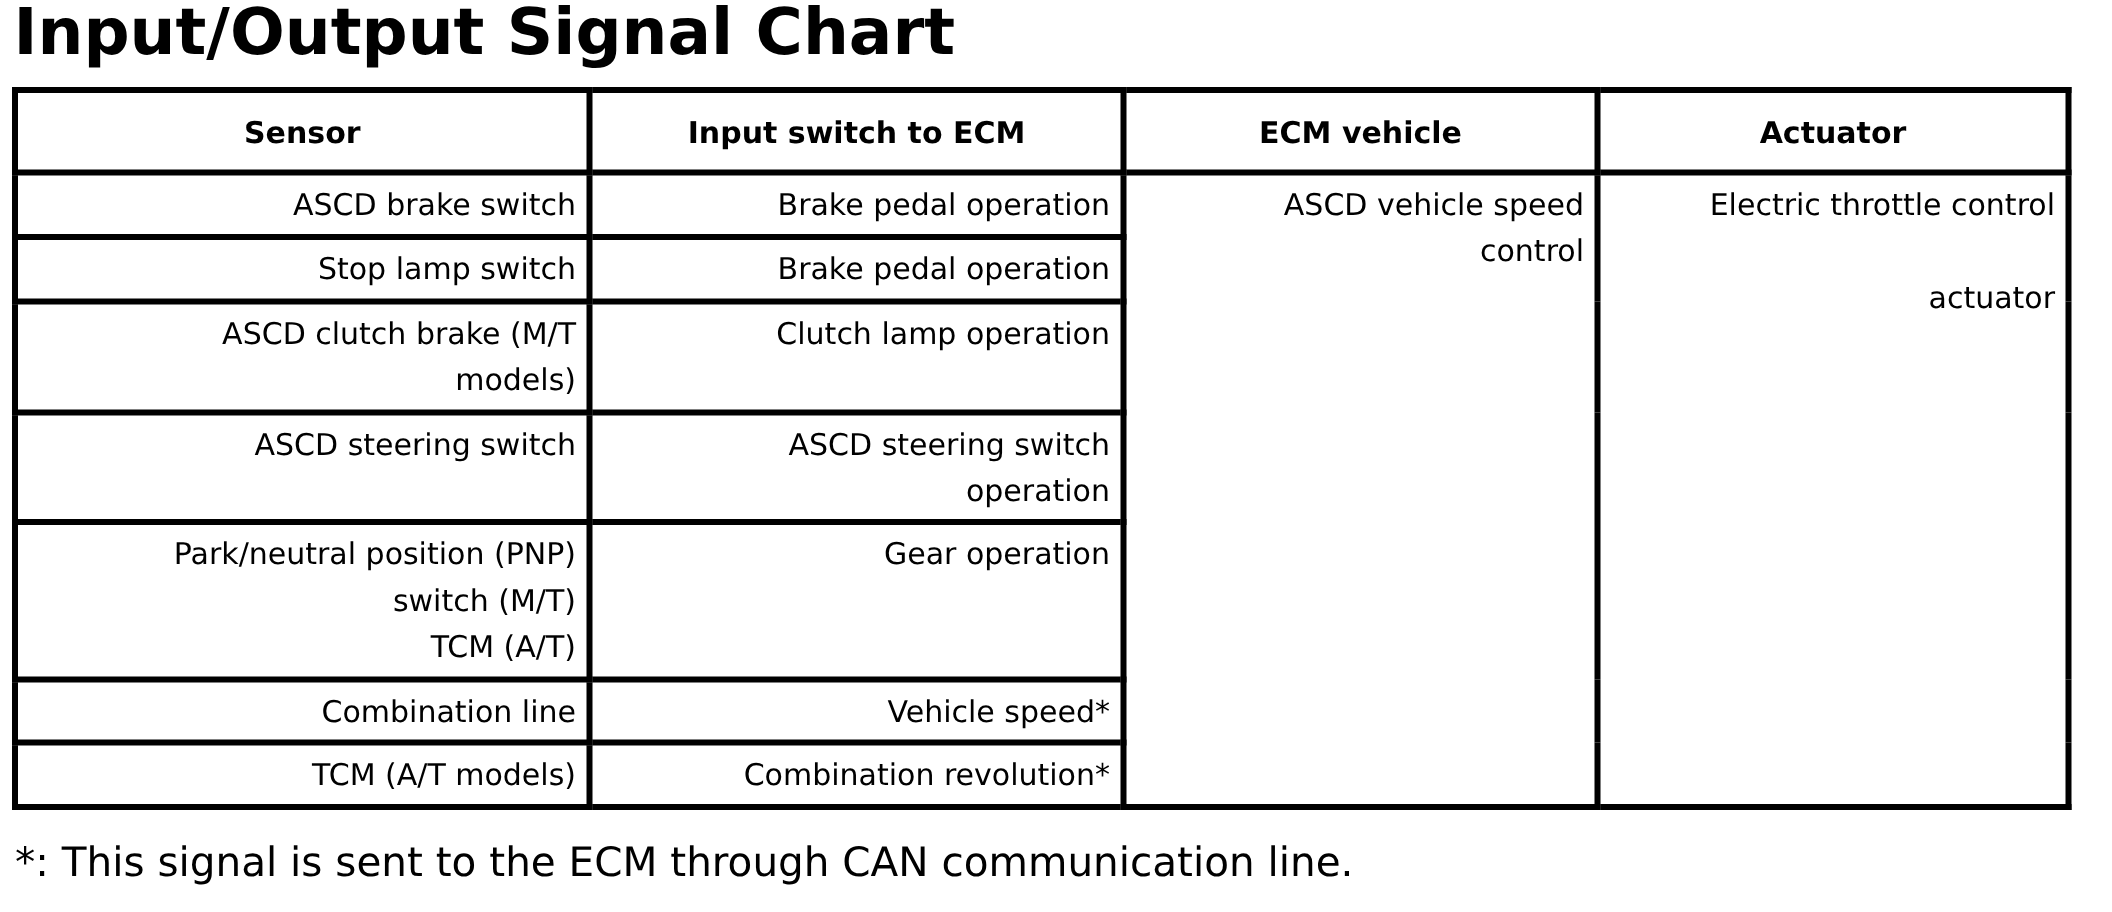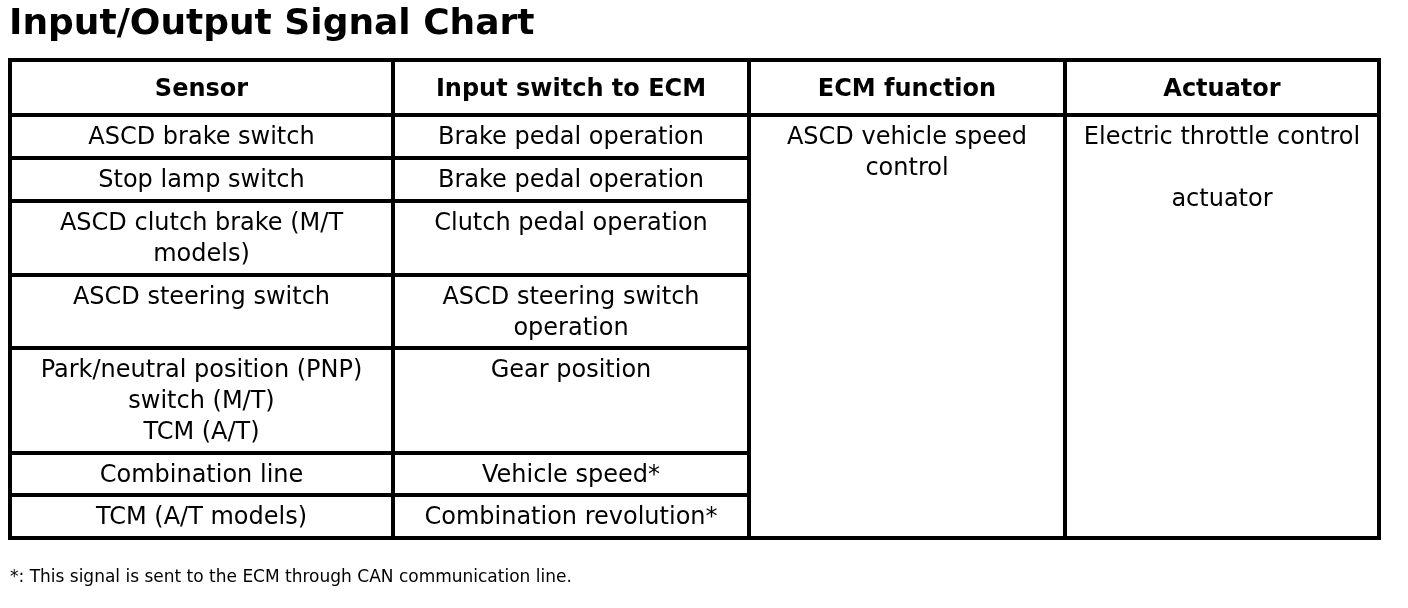--- a/index.html
+++ b/index.html
@@ -11,54 +11,54 @@
     width: 1408px;
     height: 608px;
     position: relative;
     font-family: "DejaVu Sans", sans-serif;
     color: #000000;
   }
   .page-title {
     position: absolute;
     left: 9px;
     top: 0px;
-    font-size: 36px;
+    font-size: 43px;
     line-height: 44px;
     font-weight: bold;
     letter-spacing: 0px;
     white-space: nowrap;
   }
   table.signal-table {
     position: absolute;
     left: 8px;
     top: 58px;
     width: 1369px;
     border-collapse: collapse;
     table-layout: fixed;
   }
   table.signal-table col.c1 { width: 383px; }
   table.signal-table col.c2 { width: 356px; }
   table.signal-table col.c3 { width: 316px; }
   table.signal-table col.c4 { width: 314px; }
   table.signal-table th,
   table.signal-table td {
     border: 4px solid #000000;
-    font-size: 24px;
+    font-size: 20px;
     overflow: hidden;
   }
   table.signal-table th {
     font-weight: bold;
     text-align: center;
     vertical-align: middle;
     padding: 2px 4px;
     height: 47px;
     line-height: 28px;
   }
   table.signal-table td {
-    text-align: center;
+    text-align: right;
     vertical-align: top;
     padding: 4px 7px 2px 7px;
     line-height: 31px;
     white-space: pre-line;
   }
   
   tbody tr:nth-child(1) { height: 43px; }
   tbody tr:nth-child(2) { height: 43px; }
   tbody tr:nth-child(3) { height: 74px; }
   tbody tr:nth-child(4) { height: 73px; }
@@ -66,74 +66,74 @@
   tbody tr:nth-child(6) { height: 42px; }
   tbody tr:nth-child(7) { height: 43px; margin-top: 13px; }
   td.merged-cell {
     vertical-align: top;
     padding-top: 5px;
   }
   .footnote {
     position: absolute;
     left: 10px;
     top: 558px;
-    font-size: 17px;
+    font-size: 27px;
     line-height: 36px;
     white-space: nowrap;
   }
 </style>
 </head>
 <body>
 
 <div class="page-title">Input/Output Signal Chart</div>
 
 <table class="signal-table">
   <colgroup>
     <col class="c1">
       <col class="c2">
       <col class="c3">
       <col class="c4">
   </colgroup>
   <thead>
     <tr>
       <th>Sensor</th>
       <th>Input switch to ECM</th>
-      <th>ECM function</th>
+      <th>ECM vehicle</th>
       <th>Actuator</th>
     </tr>
   </thead>
   <tbody>
     <tr>
       <td>ASCD brake switch</td>
       <td>Brake pedal operation</td>
       <td class="merged-cell" rowspan="7">ASCD vehicle speed
 control</td>
       <td class="merged-cell" rowspan="7">Electric throttle control
 
 actuator</td>
     </tr>
     <tr>
       <td>Stop lamp switch</td>
       <td>Brake pedal operation</td>
     </tr>
     <tr>
       <td>ASCD clutch brake (M/T
 models)</td>
-      <td>Clutch pedal operation</td>
+      <td>Clutch lamp operation</td>
     </tr>
     <tr>
       <td>ASCD steering switch</td>
       <td>ASCD steering switch
 operation</td>
     </tr>
     <tr>
       <td>Park/neutral position (PNP)
 switch (M/T)
 TCM (A/T)</td>
-      <td>Gear position</td>
+      <td>Gear operation</td>
     </tr>
     <tr>
       <td>Combination line</td>
       <td>Vehicle speed*</td>
     </tr>
     <tr>
       <td>TCM (A/T models)</td>
       <td>Combination revolution*</td>
     </tr>
   </tbody>

